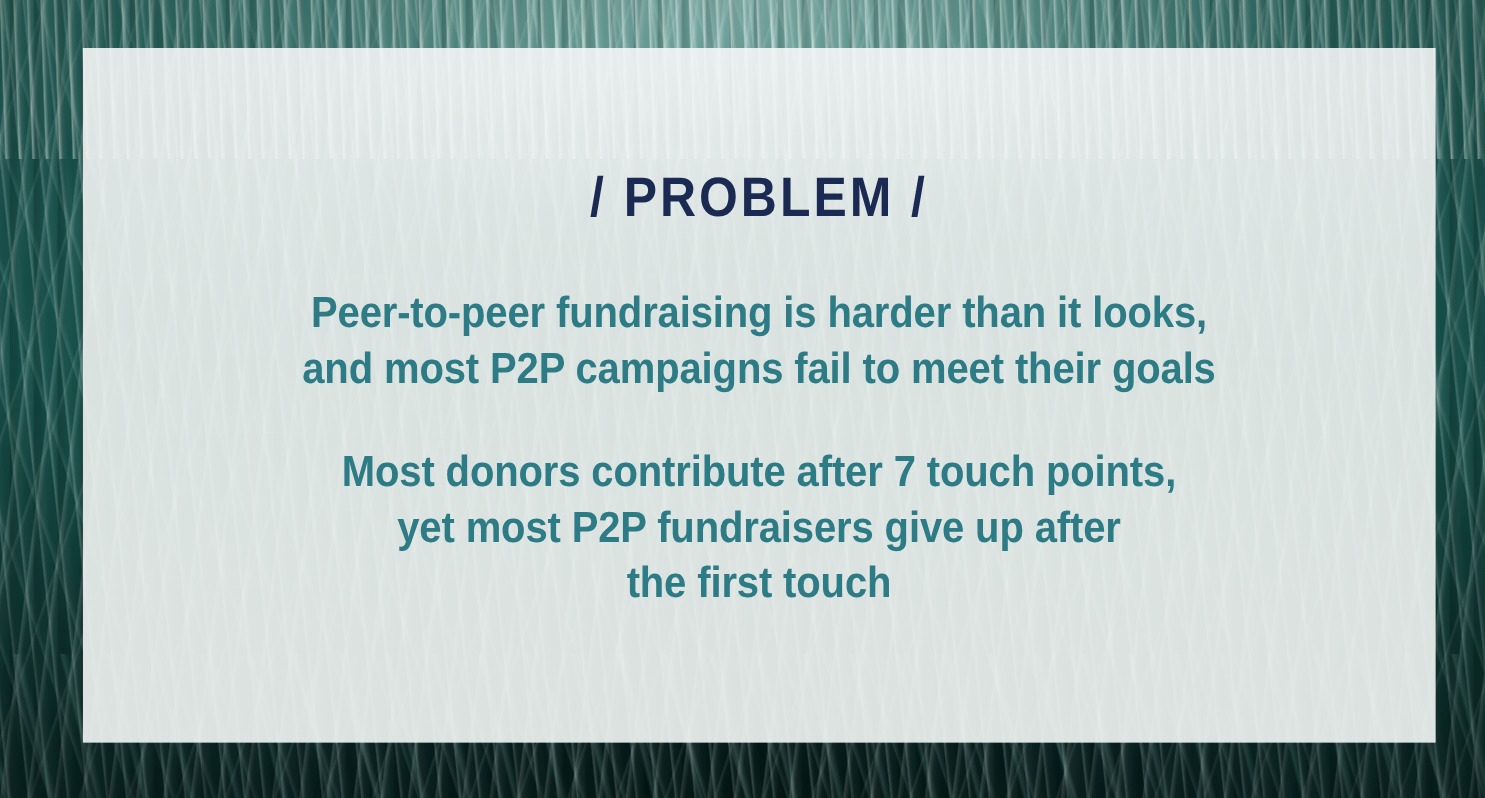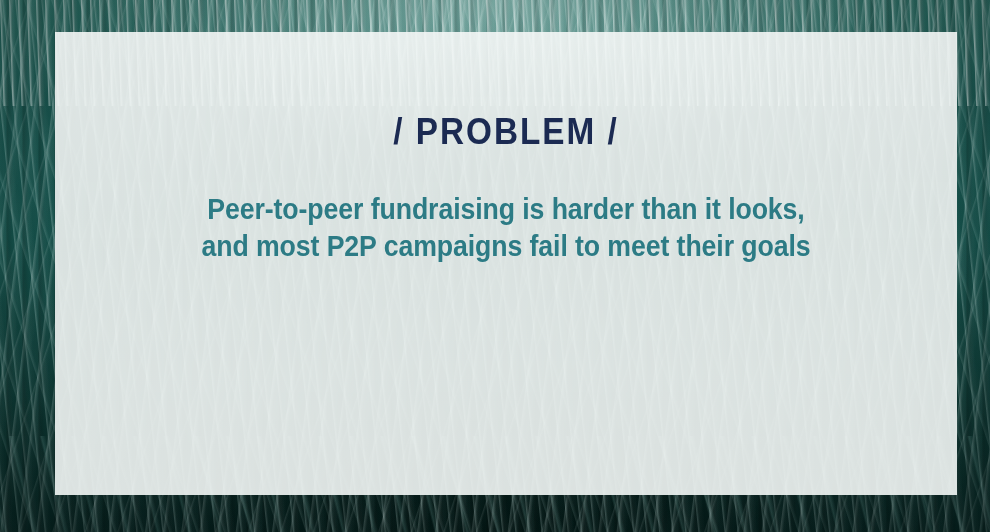--- a/index.html
+++ b/index.html
@@ -198,17 +198,22 @@
   <div class="panel">
     <div class="panel-inner">
 
       <div class="title">/ PROBLEM /</div>
 
       <div class="para para-1">
         <span class="ln">Peer-to-peer fundraising is harder than it looks,</span>
         <span class="ln">and most P2P campaigns fail to meet their goals</span>
       </div>
 
+      <div class="para para-2">
+        <span class="ln">Most donors contribute after 7 touch points,</span>
+        <span class="ln">yet most P2P fundraisers give up after</span>
+        <span class="ln">the first touch</span>
+      </div>
 
     </div>
   </div>
 
 </div>
 
 </body></html>

